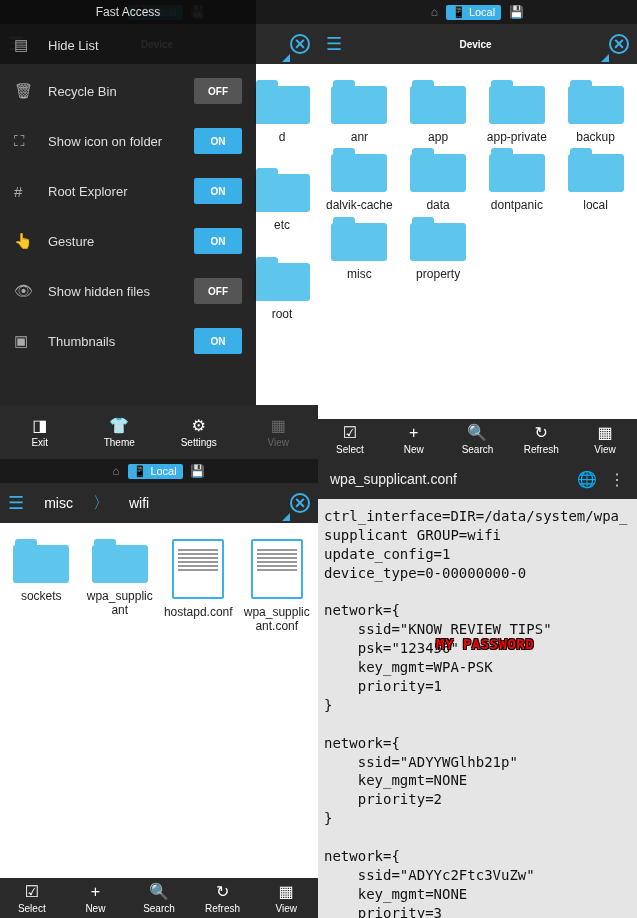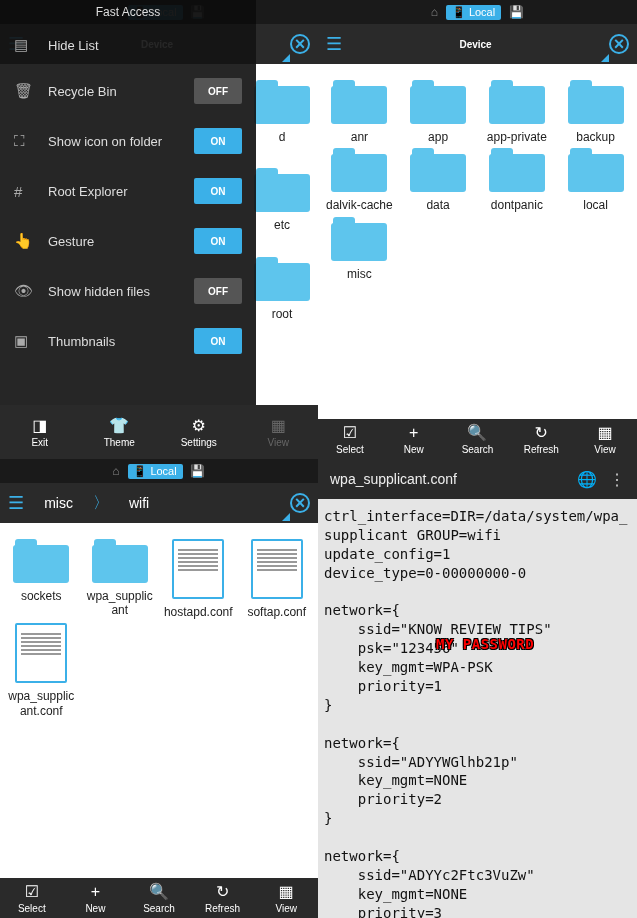--- a/index.html
+++ b/index.html
@@ -185,20 +185,24 @@
         <div class="folder-label">dontpanic</div>
       </div>
       <div class="folder-item">
         <div class="folder-icon"></div>
         <div class="folder-label">local</div>
       </div>
       <div class="folder-item">
         <div class="folder-icon"></div>
         <div class="folder-label">misc</div>
       </div>
+      <div class="folder-item">
+        <div class="folder-icon"></div>
+        <div class="folder-label">property</div>
+      </div>
     </div>
   <div class="bottom-bar">
     <div class="bottom-item">
         <span class="bi-icon">☑</span>
         <span>Select</span>
       </div>
     <div class="bottom-item">
         <span class="bi-icon">+</span>
         <span>New</span>
       </div>
@@ -254,31 +258,20 @@
       </div>
       <div class="folder-item">
         <div class="file-icon">
           <div class="line"></div>
           <div class="line"></div>
           <div class="line"></div>
           <div class="line"></div>
           <div class="line"></div>
           <div class="line"></div>
         </div>
-        <div class="folder-label">softap.conf</div>
-      </div>
-      <div class="folder-item">
-        <div class="file-icon">
-          <div class="line"></div>
-          <div class="line"></div>
-          <div class="line"></div>
-          <div class="line"></div>
-          <div class="line"></div>
-          <div class="line"></div>
-        </div>
         <div class="folder-label">wpa_supplicant.conf</div>
       </div>
     </div>
   <div class="bottom-bar">
     <div class="bottom-item">
         <span class="bi-icon">☑</span>
         <span>Select</span>
       </div>
     <div class="bottom-item">
         <span class="bi-icon">+</span>

